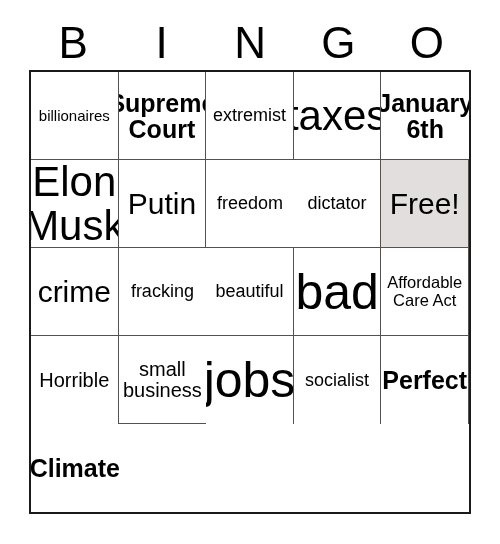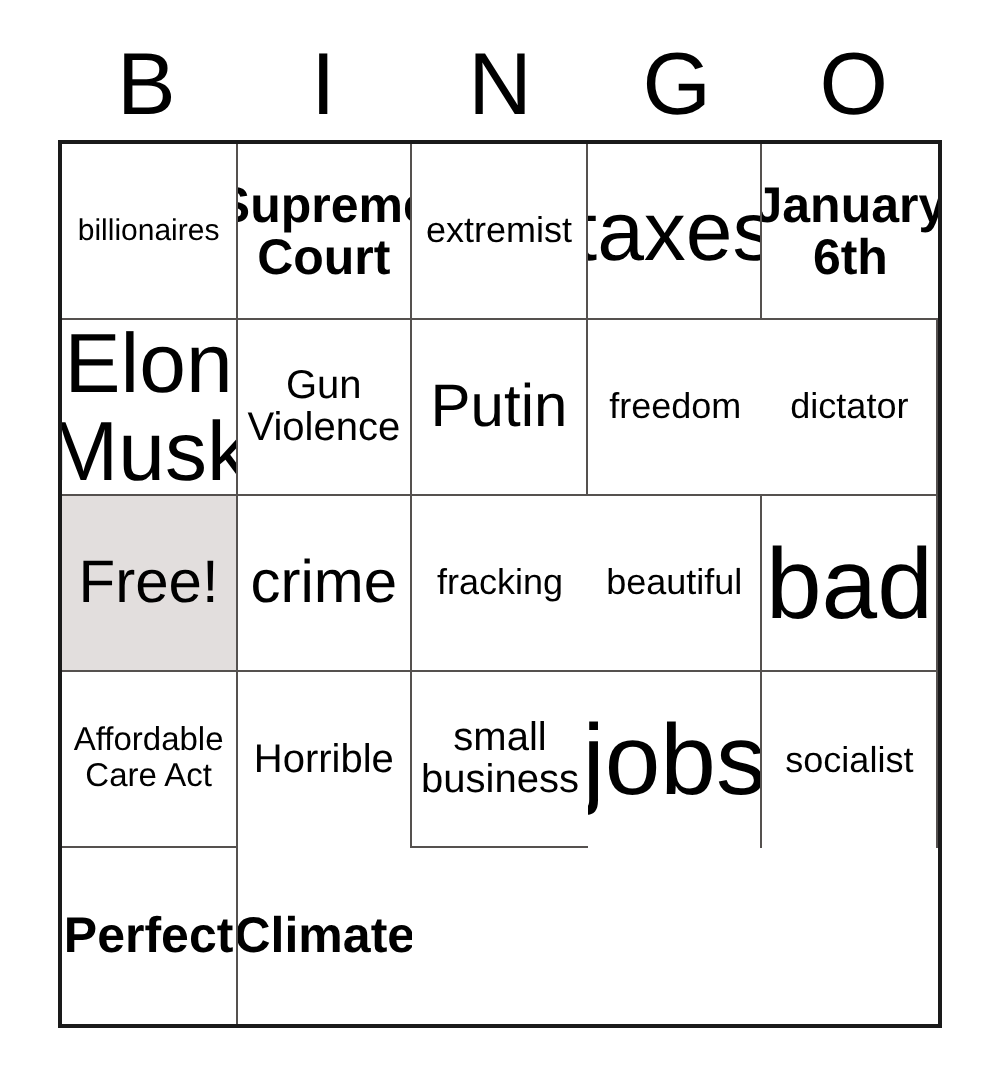--- a/index.html
+++ b/index.html
@@ -112,24 +112,20 @@
         <span class="cell-text">taxes</span>
       </div>
       <div class="cell fs-22 col-last">
         <span class="cell-text">January
 6th</span>
       </div>
       <div class="cell fs-34">
         <span class="cell-text">Elon
 Musk</span>
       </div>
-      <div class="cell fs-20">
-        <span class="cell-text">Gun
-Violence</span>
-      </div>
       <div class="cell fs-30">
         <span class="cell-text">Putin</span>
       </div>
       <div class="cell fs-18 col-last">
         <span class="cell-text">freedom</span>
       </div>
       <div class="cell fs-18">
         <span class="cell-text">dictator</span>
       </div>
       <div class="cell fs-30 free">

